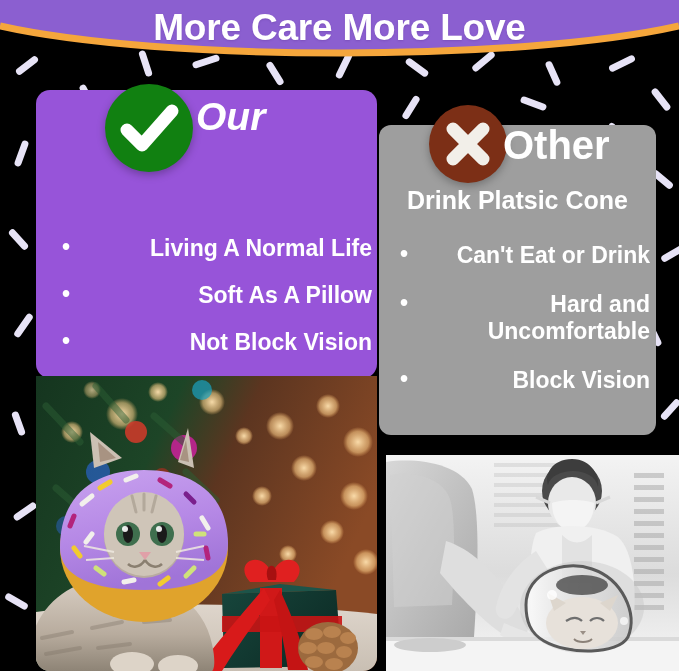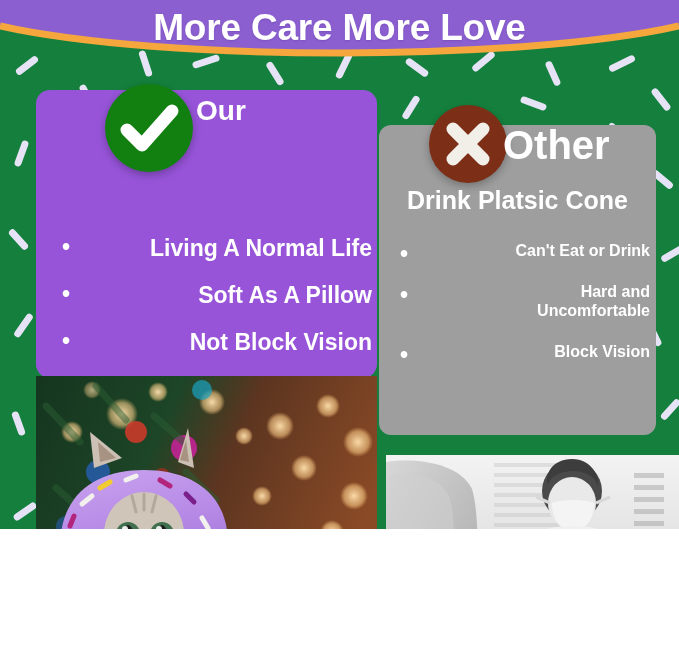--- a/index.html
+++ b/index.html
@@ -3,21 +3,21 @@
 <meta charset="utf-8">
 <style>
   html,body{margin:0;padding:0;}
   body{
     width:679px;height:671px;
     background:#ffffff;
     font-family:"Liberation Sans", sans-serif;
     overflow:hidden;
     position:relative;
   }
-  #stage{position:absolute;inset:0;width:679px;height:529px;overflow:hidden;background:#15803d;}
+  #stage{position:absolute;inset:0;width:679px;height:671px;overflow:hidden;background:#000000;}
 
   
   #confetti{position:absolute;left:0;top:0;width:679px;height:671px;z-index:0;}
   .sprinkle{position:absolute;background:#e7e3f6;border-radius:4px;}
 
   
   #header-banner{
     position:absolute;left:0;top:0;width:679px;height:64px;z-index:5;
   }
   #header-banner svg{display:block;}
@@ -50,21 +50,21 @@
   #badge-x{
     position:absolute;left:429px;top:105px;width:78px;height:78px;border-radius:50%;
     background:#7c2f16;z-index:8;
     box-shadow:0 3px 8px rgba(0,0,0,.28);
   }
   .badge-glyph{position:absolute;inset:0;}
 
   
   #our-label{
     position:absolute;left:196px;top:97px;z-index:9;
-    color:#ffffff;font-size:28px;font-weight:bold;line-height:1;
+    color:#ffffff;font-size:39px;font-weight:bold;line-height:1;font-style:italic;
   }
   #other-label{
     position:absolute;left:503px;top:125px;z-index:9;
     color:#ffffff;font-size:40px;font-weight:bold;line-height:1;
   }
   #our-subtitle{
     position:absolute;left:36px;top:178px;width:341px;text-align:center;z-index:9;
     color:#ffffff;font-size:28px;font-weight:bold;
   }
   #other-subtitle{
@@ -73,21 +73,21 @@
   }
 
   
   .bullets{position:absolute;z-index:9;color:#ffffff;list-style:none;margin:0;padding:0;text-align:right;}
   #our-bullets{left:62px;top:235px;width:310px;}
   #other-bullets{left:400px;top:242px;width:250px;}
   .bullets li{
     font-size:23px;font-weight:bold;margin:0 0 20px 0;
     padding-left:20px;position:relative;line-height:1.18;
   }
-  #other-bullets li{font-size:16px;margin-bottom:22px;}
+  #other-bullets li{font-size:23px;margin-bottom:22px;}
   .bullets li:before{
     content:"\2022";position:absolute;left:0;top:-1px;font-size:23px;
   }
   .bullets li .l2{display:block;padding-left:13px;}
 
   
   #photo-our{
     position:absolute;left:36px;top:376px;width:341px;height:295px;
     border-radius:0 0 14px 14px;overflow:hidden;z-index:4;
   }

